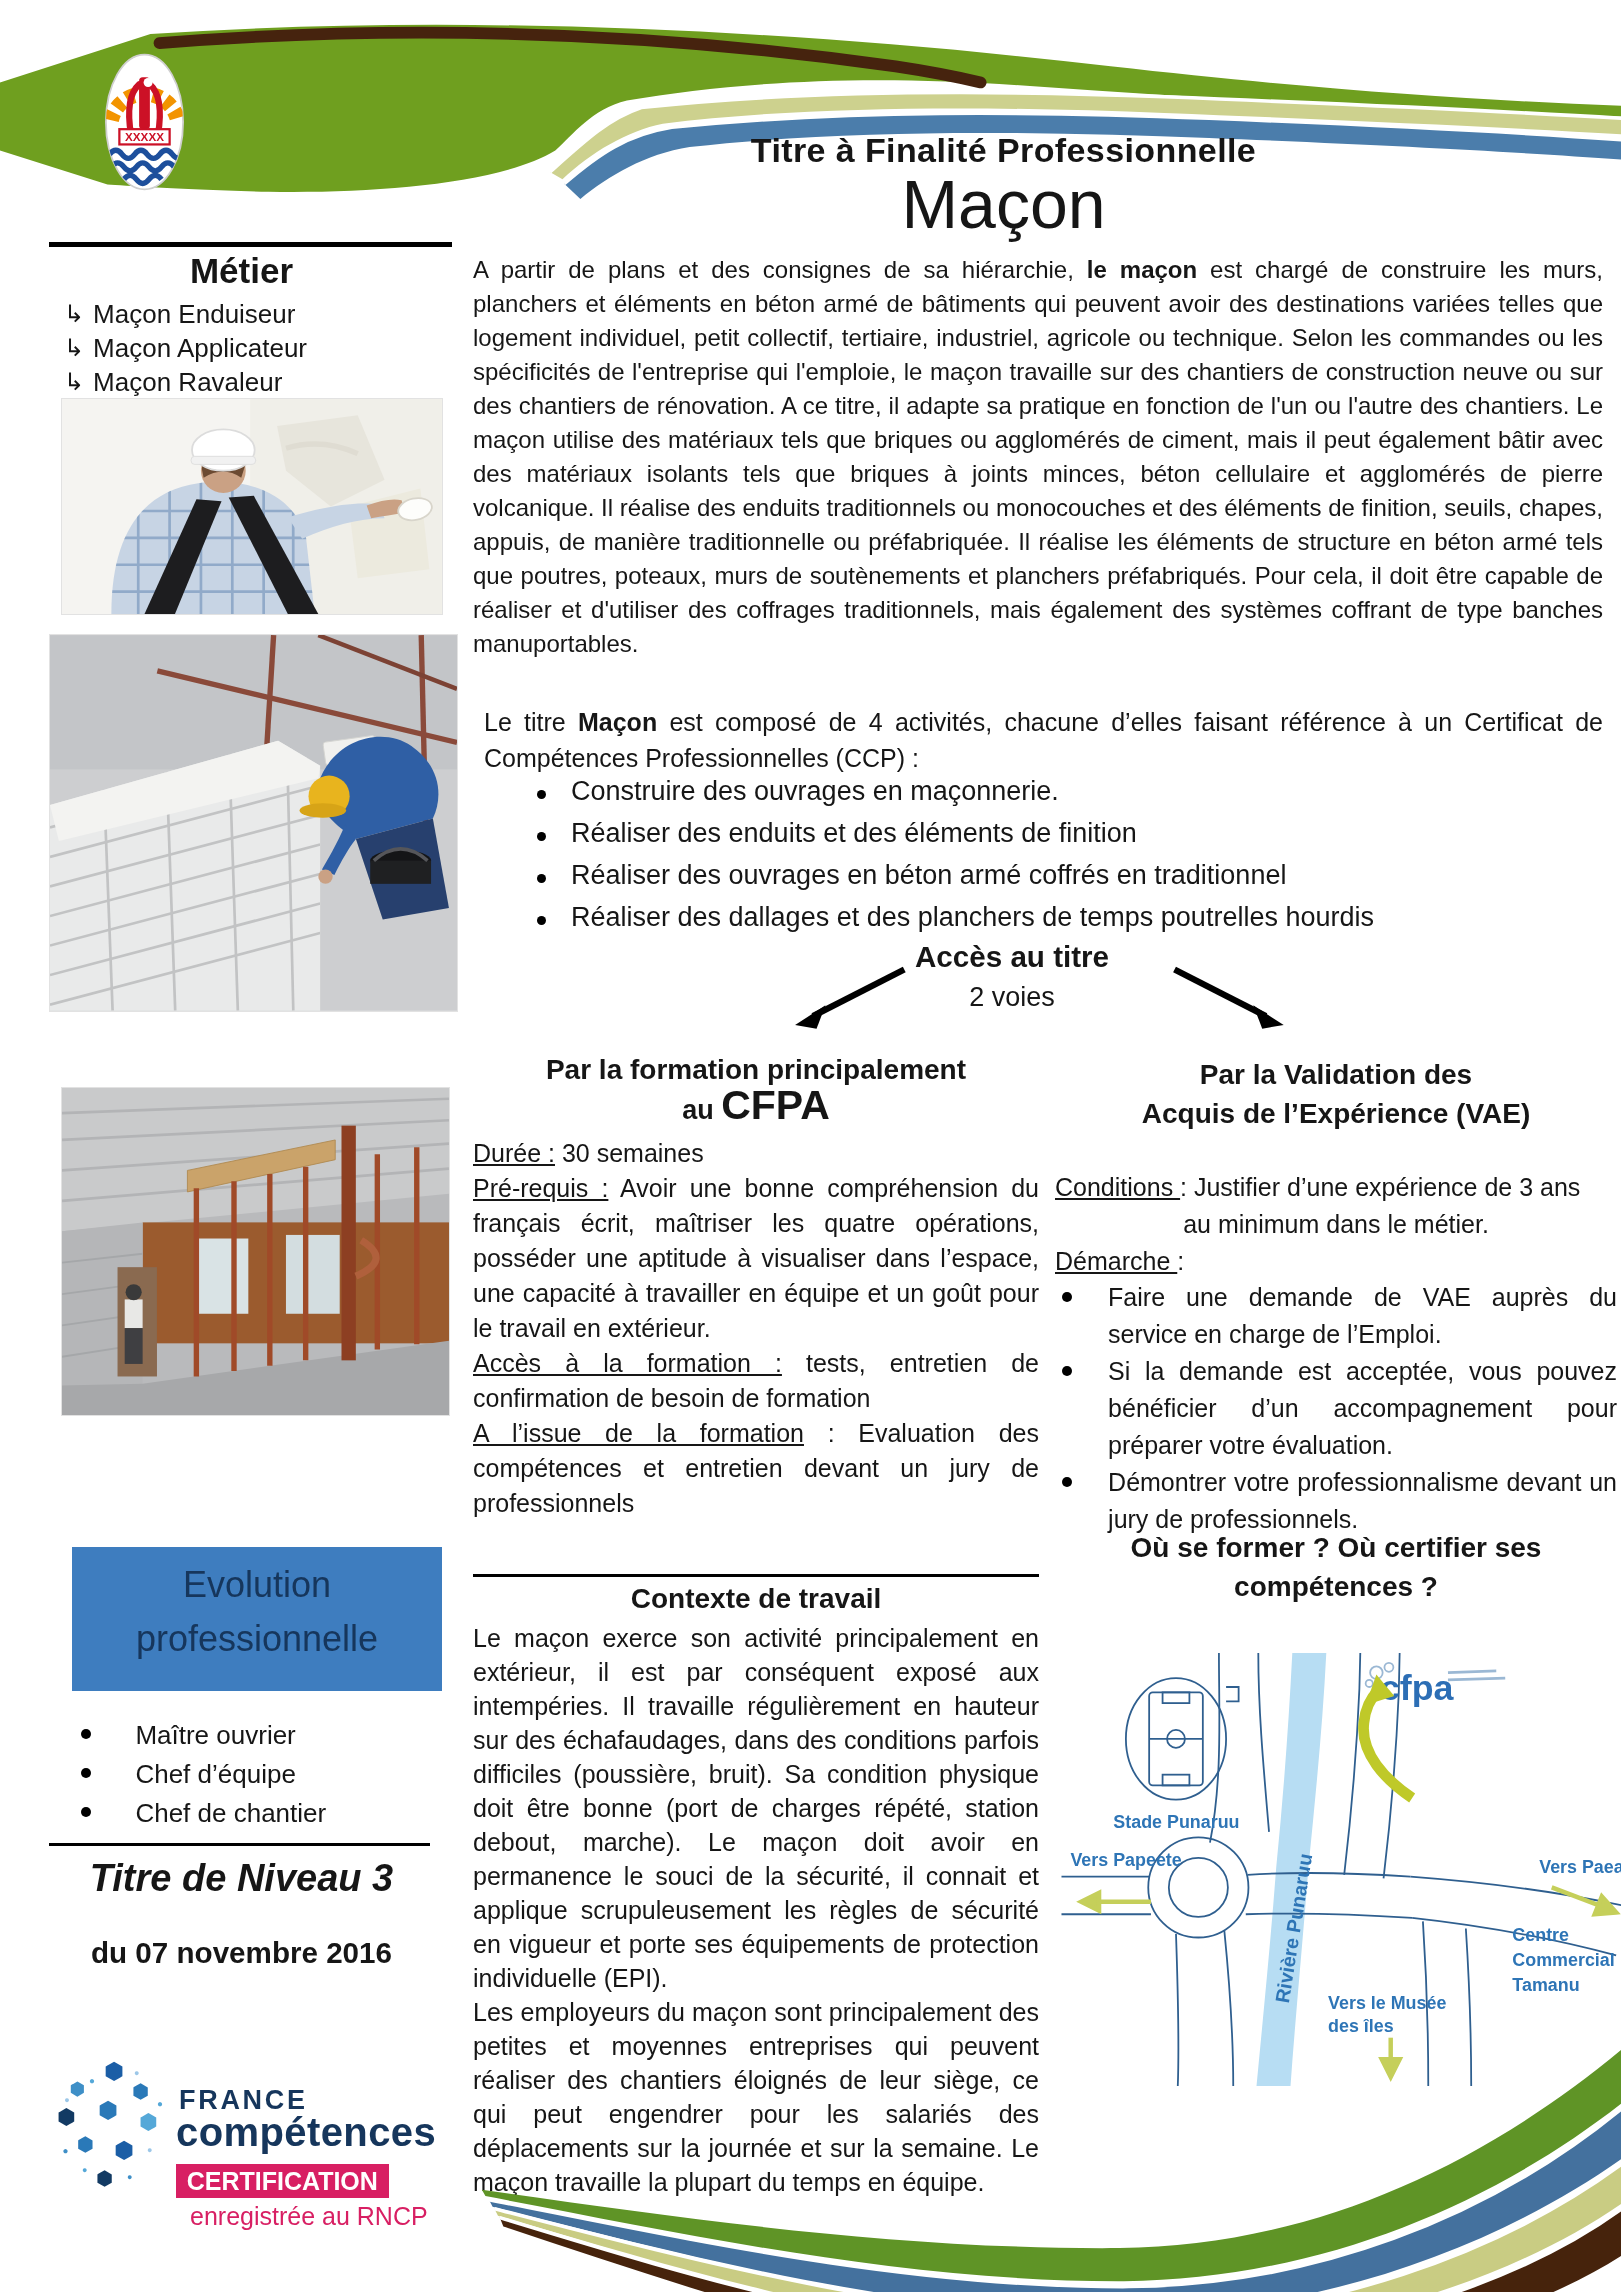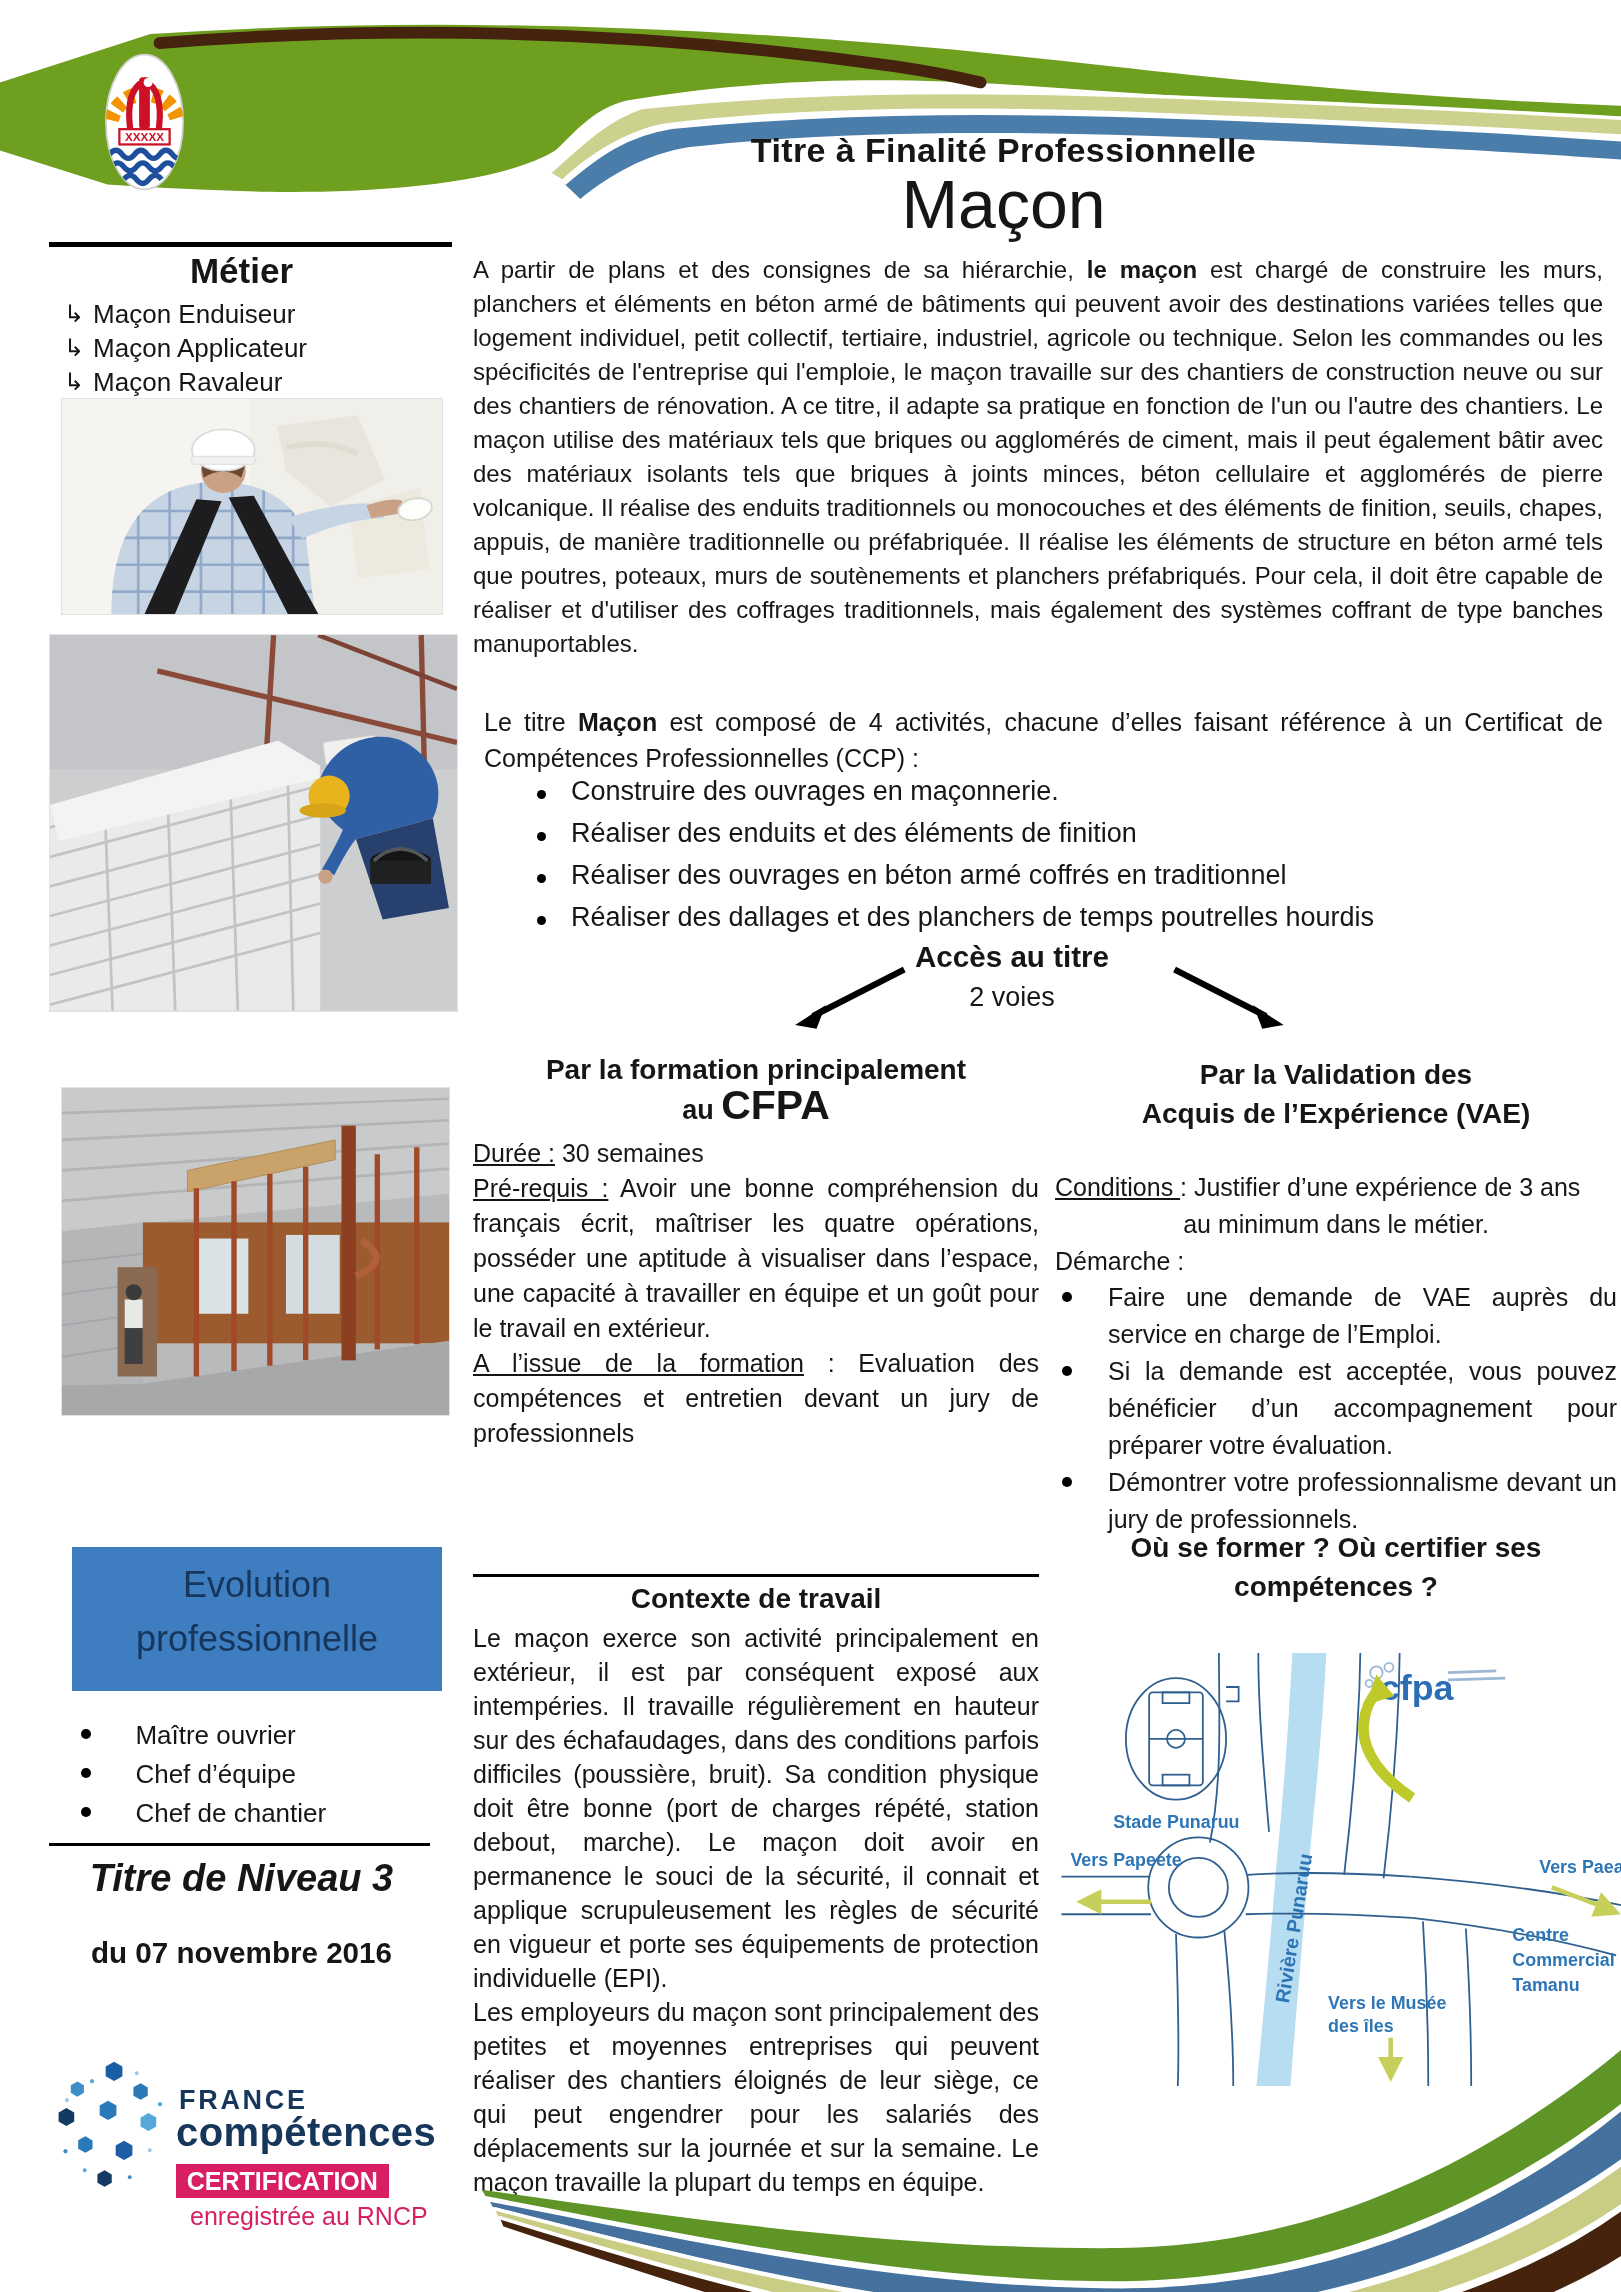--- a/index.html
+++ b/index.html
@@ -309,31 +309,32 @@
     <polygon points="574,68 540,46 550,72" fill="#000"></polygon>
   </svg>
 
   <div class="abs ctr colhead" style="left:473px;top:1050px;width:566px;">Par la formation principalement</div>
   <div class="abs ctr" style="left:473px;top:1082px;width:566px;">
     <span class="cfpa-small">au </span><span class="cfpa-big">CFPA</span>
   </div>
   <div class="abs colbody" style="left:473px;top:1136px;width:566px;">
     <div><span style="text-decoration: underline;">Durée :</span><span> 30 semaines</span></div>
     <div class="jst"><span style="text-decoration: underline;">Pré-requis :</span><span> Avoir une bonne compréhension du français écrit, maîtriser les quatre opérations, posséder une aptitude à visualiser dans l’espace, une capacité à travailler en équipe et un goût pour le travail en extérieur.</span></div>
+    <div class="jst"><span style="text-decoration: underline;">Accès à la formation :</span><span> tests, entretien de confirmation de besoin de formation</span></div>
     <div class="jst"><span style="text-decoration: underline;">A l’issue de la formation</span><span> : Evaluation des compétences et entretien devant un jury de professionnels</span></div>
   </div>
 
   <div class="abs ctr colhead" style="left:1055px;top:1055px;width:562px;">
     <div>Par la Validation des</div>
     <div>Acquis de l’Expérience (VAE)</div>
   </div>
   <div class="abs colbody2" style="left:1055px;top:1169px;width:562px;">
     <div><span style="text-decoration: underline;">Conditions </span><span>: Justifier d’une expérience de 3 ans</span></div>
     <div class="ctr">au minimum dans le métier.</div>
-    <div><span style="">Démarche </span><span>:</span></div>
+    <div><span style="text-decoration: underline;">Démarche </span><span>:</span></div>
   </div>
   <div class="abs colbody2" style="left:1055px;top:1279px;width:562px;">
     <div class="vae-item">
         <span class="dot"></span>
         <span class="txt jst">Faire une demande de VAE auprès du service en charge de l’Emploi.</span>
       </div>
     <div class="vae-item">
         <span class="dot"></span>
         <span class="txt jst">Si la demande est acceptée, vous pouvez bénéficier d’un accompagnement pour préparer votre évaluation.</span>
       </div>

